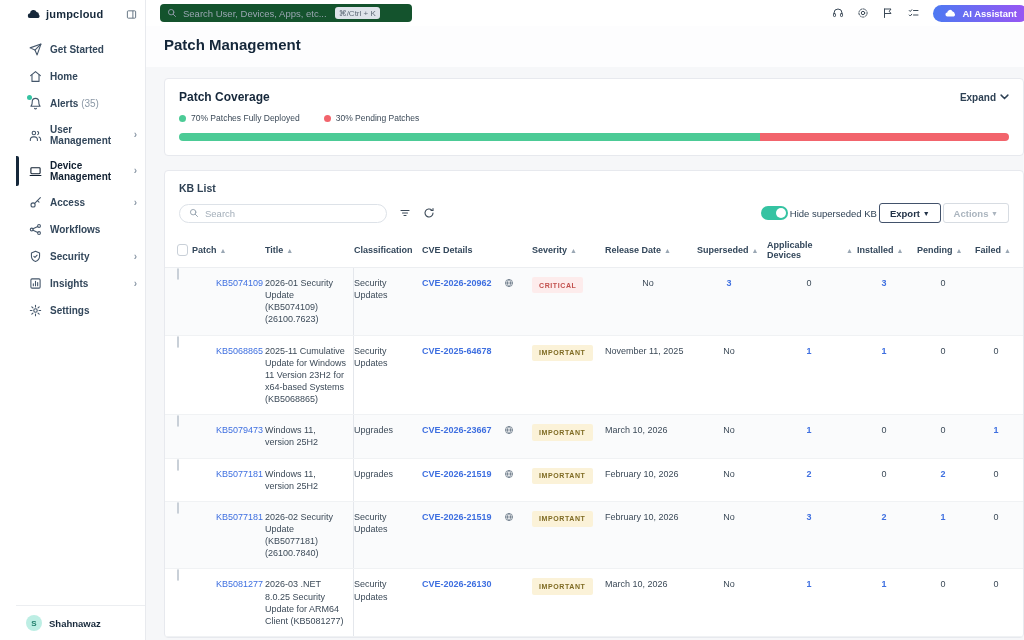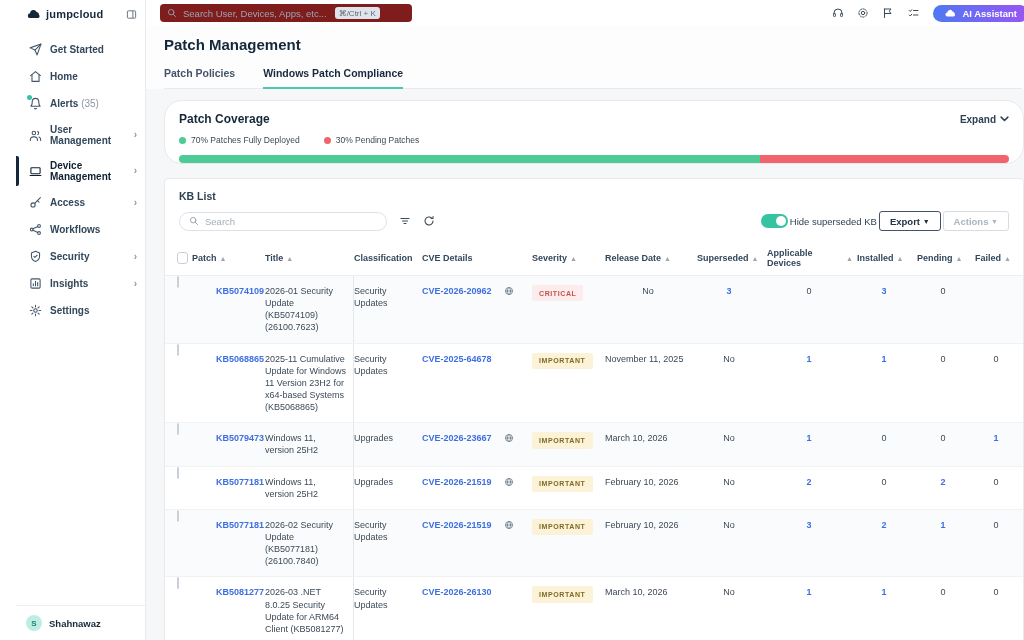--- a/index.html
+++ b/index.html
@@ -21,36 +21,36 @@
   .nav-item .count { color:#8b98a6; font-weight:normal; }
   .nav-item .chev { margin-left:auto; color:#8b98a6; font-size:10px; line-height:1; }
   .alert-dot { position:absolute; top:-2px; left:-2px; width:5px; height:5px; border-radius:50%; background:#35c3a2; }
   .sidebar-user { border-top:1px solid #eceef1; padding:9px 10px; display:flex; gap:7px; align-items:center; }
   .avatar { width:16px; height:16px; border-radius:50%; background:#bdeee4; color:#23806d; font-size:8px; font-weight:bold; display:flex; align-items:center; justify-content:center; }
   .user-name { font-size:9.5px; font-weight:bold; color:#16283a; }
 
   
   .main { flex:1; display:flex; flex-direction:column; min-width:0; position:relative; }
   .topbar { height:26px; min-height:26px; display:flex; align-items:center; padding:0 12px 0 14px; background:#fff; }
-  .search-pill { display:flex; align-items:center; gap:6px; background:#7f1d1d; border-radius:4px; height:18px; padding:0 7px; width:252px; color:#9aa6b2; font-size:9.5px; cursor:text; }
+  .search-pill { display:flex; align-items:center; gap:6px; background:#14532d; border-radius:4px; height:18px; padding:0 7px; width:252px; color:#9aa6b2; font-size:9.5px; cursor:text; }
   .kbd { background:#dfe4ea; border-radius:3px; padding:1.5px 4px; font-size:8px; color:#5f6b78; margin-left:2px; }
   .topbar-right { margin-left:auto; display:flex; align-items:center; gap:13px; }
   .top-icon { color:#3c4a58; display:flex; cursor:pointer; }
   .ai-btn { background:linear-gradient(90deg,#4d79f2,#9a55f3); color:#fff; border:none; border-radius:10px; font-size:9.5px; font-weight:bold; padding:3px 11px; display:flex; gap:5px; align-items:center; cursor:pointer; font-family:Liberation Sans, sans-serif; }
 
   .page-head { background:#fdfdfe; padding:10px 18px 0 18px; }
   .page-title { font-size:15px; font-weight:bold; color:#15273a; margin-bottom:14px; }
   .tabs { display:flex; gap:28px; border-bottom:1px solid #e8eaee; }
   .tab { font-size:10.5px; font-weight:bold; color:#43546a; padding-bottom:8px; cursor:pointer; border-bottom:2.5px solid transparent; margin-bottom:-1px; }
   .tab.active { color:#17293c; border-bottom-color:#4bc9b0; }
 
   .content { flex:1; background:#f6f7f9; padding:11px 16px 0 18px; overflow:hidden; }
   .card { background:#fff; border:1px solid #e7e9ee; border-radius:4px; }
 
-  .coverage-card { padding:11px 14px 0; margin-bottom:14px;border-radius:18px; }
+  .coverage-card { padding:11px 14px 14px; margin-bottom:14px; }
   .coverage-head { display:flex; justify-content:space-between; align-items:center; }
   .coverage-title { font-size:12px; font-weight:bold; color:#15273a; }
   .expand-btn { display:flex; align-items:center; gap:4px; font-size:10px; font-weight:bold; color:#2e4154; cursor:pointer; }
   .legend { display:flex; gap:24px; margin:9px 0 10px; }
   .legend-item { display:flex; align-items:center; gap:5px; font-size:8.5px; color:#3c4a58; }
   .dot { width:7px; height:7px; border-radius:50%; }
   .bar { height:8px; border-radius:4px; overflow:hidden; display:flex; }
   .bar-seg { height:100%; }
 
   .kb-card { padding-top:11px; }
@@ -71,21 +71,21 @@
   .thead { padding:7px 0; border-bottom:1px solid #eceef1; font-size:9px; font-weight:bold; color:#33475b; align-items:center; }
   .th { display:flex; align-items:center; gap:3px; padding-right:4px; }
   .sort-arrow { color:#9aa7b4; font-size:7px; }
   .trow { font-size:9px; color:#3c4a58; border-bottom:1px solid #f0f2f4; align-items:start; }
   .trow.odd { background:#fafbfc; }
   .cell { padding:9px 6px 9px 0; line-height:1.35; }
   .cell.center { text-align:center; }
   .checkbox { width:12px; height:12px; border:1px solid #c9d0d8; border-radius:3px; background:#fff; margin:8px 0 0 12px; cursor:pointer; }
   .thead .checkbox { margin-top:0; }
   .title-cell { border-right:1px solid #e4e7ec; align-self:stretch; }
-  .link { color:#3e6fe0; text-decoration:none; font-weight:bold; cursor:pointer;padding-left:24px; }
+  .link { color:#3e6fe0; text-decoration:none; font-weight:normal; cursor:pointer;padding-left:24px; }
   .cve-link { color:#3e6fe0; text-decoration:none; cursor:pointer; font-weight:bold; }
   .cve-wrap { display:flex; align-items:center; gap:12px; }
   .cve-icon { color:#5b6b7b; display:flex; cursor:pointer; }
   .badge { display:inline-block; font-size:7px; font-weight:bold; letter-spacing:.6px; padding:3.5px 7px; border-radius:2px; }
   .badge.CRITICAL { background:#fdecec; color:#c2504d; }
   .badge.IMPORTANT { background:#fbf2d8; color:#7e6a22; }
   .num-link { color:#3e6fe0; font-weight:bold; cursor:pointer; }
 
   .scroll-track { position:absolute; right:0; top:26px; bottom:0; width:7px; background:#f1f2f4; }
   .scroll-thumb { position:absolute; right:1px; top:32px; width:5px; height:235px; border-radius:3px; background:#c6cad0; cursor:grab; }
@@ -267,24 +267,20 @@
                 <path d="M19.5 8.2a4 4 0 0 0-3.6-4A5.2 5.2 0 0 0 6 6.2 3.6 3.6 0 0 0 6.6 13.4H18a3.1 3.1 0 0 0 1.5-5.2z" fill="#fff"></path>
               </svg>
           </span>
           <span>AI Assistant</span>
         </button>
       </div>
     </div>
 
     <div class="page-head">
       <div class="page-title">Patch Management</div>
-      <div class="tabs">
-          <div class="tab">Patch Policies</div>
-          <div class="tab active">Windows Patch Compliance</div>
-        </div>
     </div>
 
     <div class="content">
 
       <div class="card coverage-card">
         <div class="coverage-head">
           <span class="coverage-title">Patch Coverage</span>
           <span class="expand-btn">
             <span>Expand</span>
             <span>

